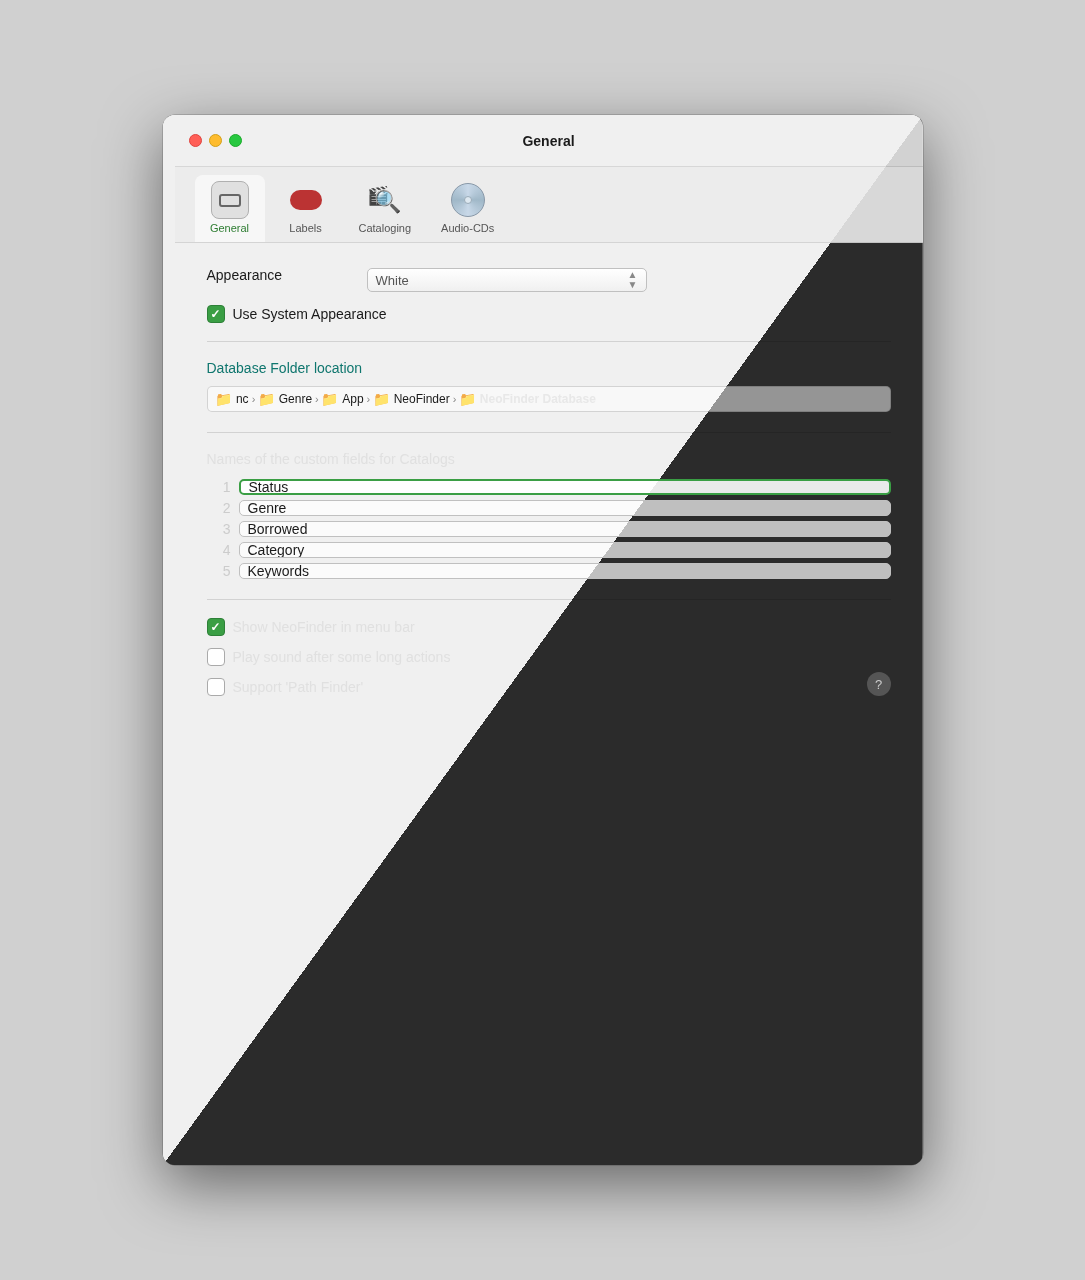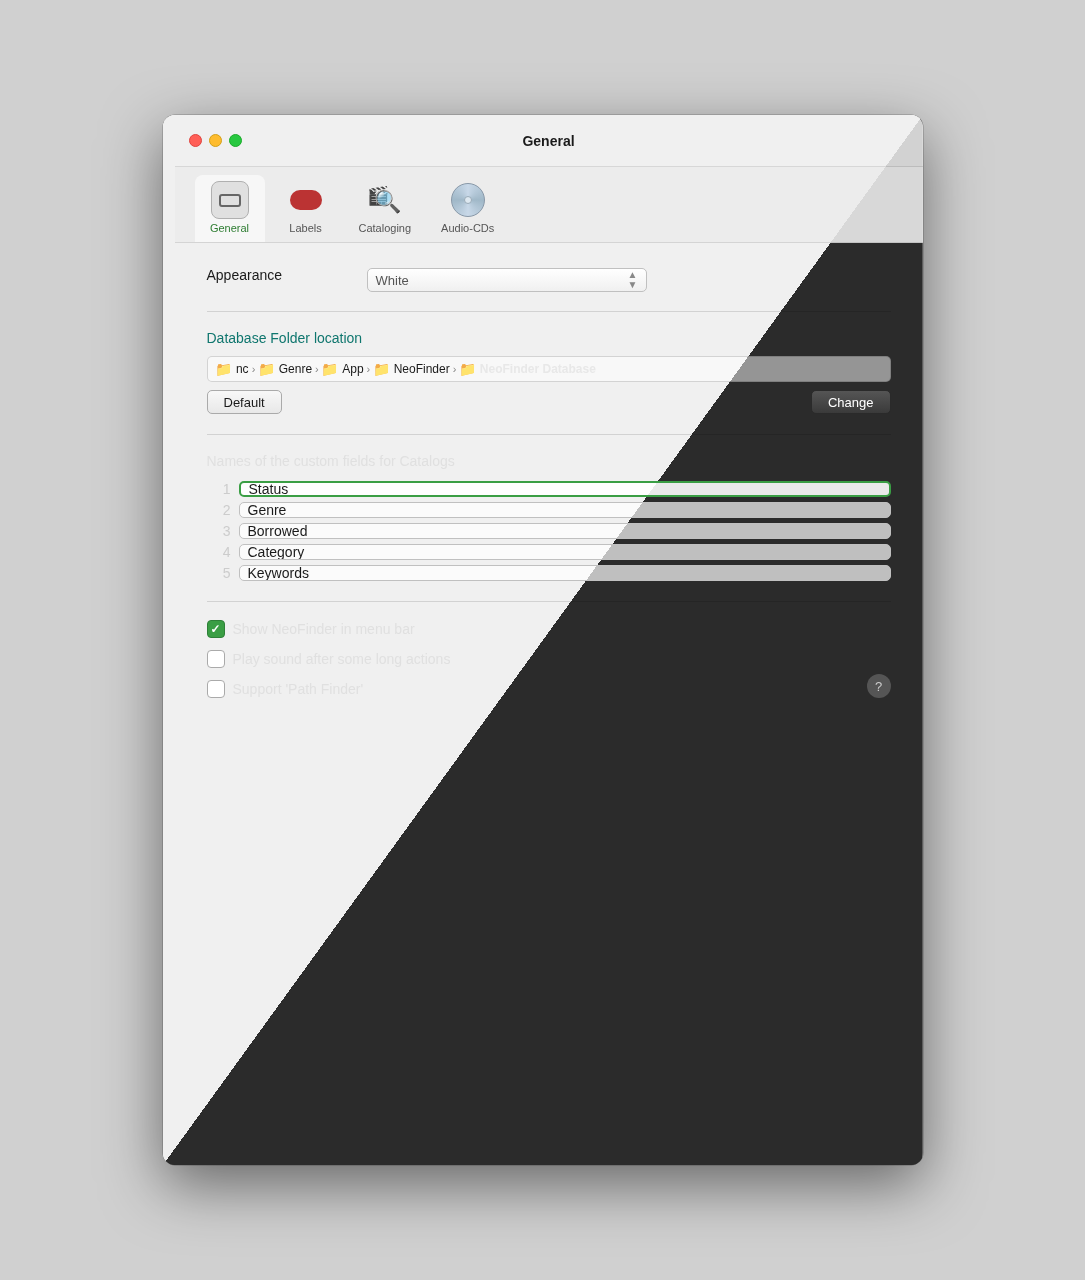--- a/index.html
+++ b/index.html
@@ -488,20 +488,24 @@
         <span class="appearance-label section-label">Appearance</span>
         <div class="select-control">
           <span>White</span>
           <div class="select-arrows">
             <span>▲</span>
             <span>▼</span>
           </div>
         </div>
       </div>
 
+      <div class="checkbox-row">
+        <div class="checkbox checked"></div>
+        <span class="checkbox-label">Use System Appearance</span>
+      </div>
 
       <div class="divider"></div>
 
       <div class="db-section">
         <div class="section-label" style="margin-bottom:10px;">Database Folder location</div>
 
         <div class="db-path-bar">
 
           <div class="path-item">
             <span class="folder-shape folder-blue">📁</span>
@@ -526,24 +530,20 @@
             <span>NeoFinder</span>
           </div>
           <span class="path-separator">›</span>
 
           <div class="path-item">
             <span class="folder-shape folder-dark">📁</span>
             <span style="font-weight:600; color:#e8e8e8;">NeoFinder Database</span>
           </div>
         </div>
 
-        <div class="db-buttons">
-          <button class="btn">Default</button>
-          <button class="btn btn-dark">Change</button>
-        </div>
       </div>
 
       <div class="divider"></div>
 
       <div class="fields-section">
         <div class="section-label" style="margin-bottom:12px; color:#e0e0e0;">Names of the custom fields for Catalogs</div>
 
         <div class="field-row">
           <span class="field-number" style="color:#ccc;">1</span>
           <input class="field-input focused" type="text" value="Status" style="">

